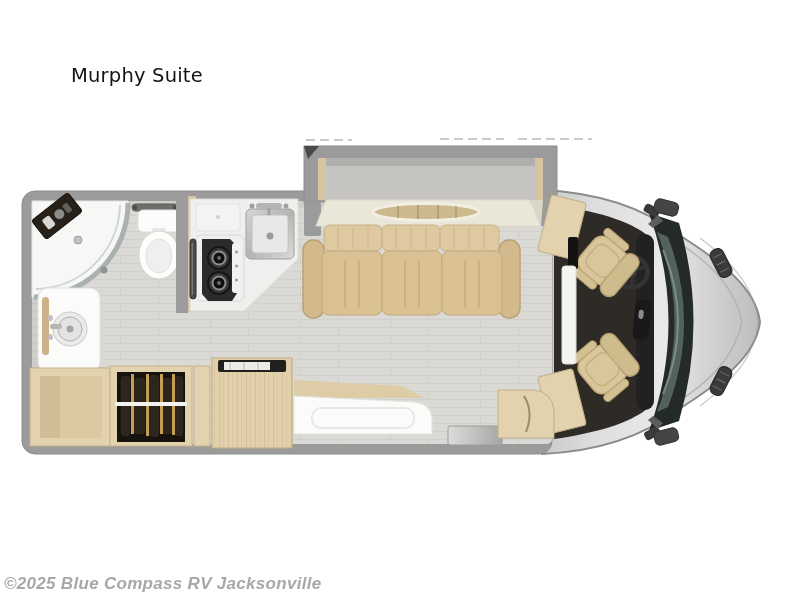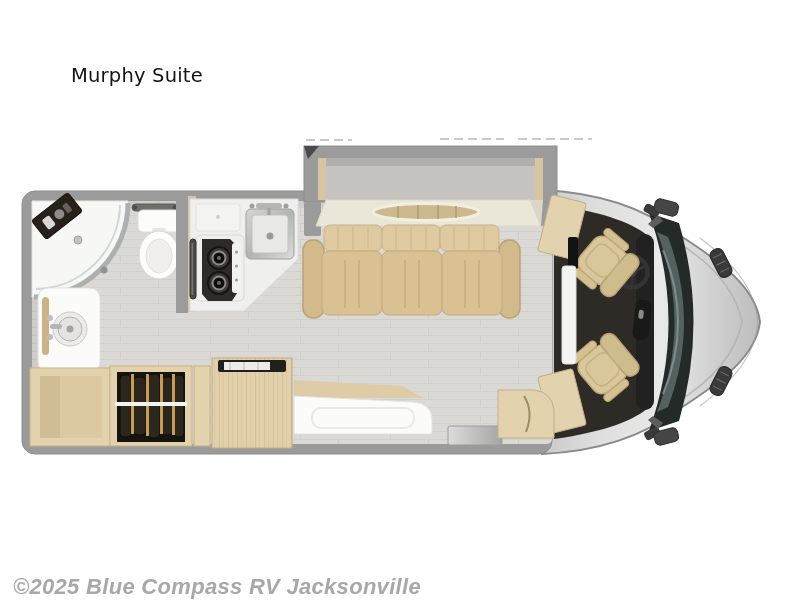--- a/index.html
+++ b/index.html
@@ -2,23 +2,23 @@
 <html style="--bg: #ffffff; --ink: #141414; --watermark-ink: #a8a8a8; --wall: #9b9b9b; --floor: #dbd9d5; --wood: #e3d2ae; --wood-edge: #c6b28a; --counter: #efefed; --cream: #eae7d8; --mattress: #c6c4c0; --upholstery: #d9c193; --upholstery-edge: #c2aa7c; --cab-floor: #2e2a25; --body-silver: #d9d9d9; --body-edge: #8a8a8a; --glass: #232a27; --glass-light: #5a6866; --fixture-white: #fbfbf9; --appliance-dark: #2c2b29; --chrome: #b5b6b4;"><head>
 <meta charset="utf-8">
 <style>
   html,body{margin:0;padding:0;background:#fff;}
   .page{position:relative;width:800px;height:600px;background:var(--bg,#fff);overflow:hidden;
         font-family:"DejaVu Sans","Liberation Sans",sans-serif;}
   .title{position:absolute;left:71px;top:64px;font-size:19.5px;color:var(--ink,#141414);
          letter-spacing:.2px;}
   .plan{position:absolute;left:0;top:0;width:800px;height:600px;}
   .plan svg{display:block;width:800px;height:600px;}
-  .watermark{position:absolute;left:4px;top:574px;font-size:22px;font-weight:bold;font-style:italic;
+  .watermark{position:absolute;left:4px;top:574px;font-size:17px;font-weight:bold;font-style:italic;
              color:var(--watermark-ink,#a8a8a8);text-shadow:1px 1px 0 rgba(255,255,255,.85);
-             font-family:"Liberation Sans",sans-serif;letter-spacing:.3px;margin-left:9px;}
+             font-family:"Liberation Sans",sans-serif;letter-spacing:.3px;}
 </style>
 </head>
 <body>
 
 <div class="page">
   <div class="title">Murphy Suite</div>
 
   <div class="plan">
   <svg viewBox="0 0 800 600">
     <defs>

